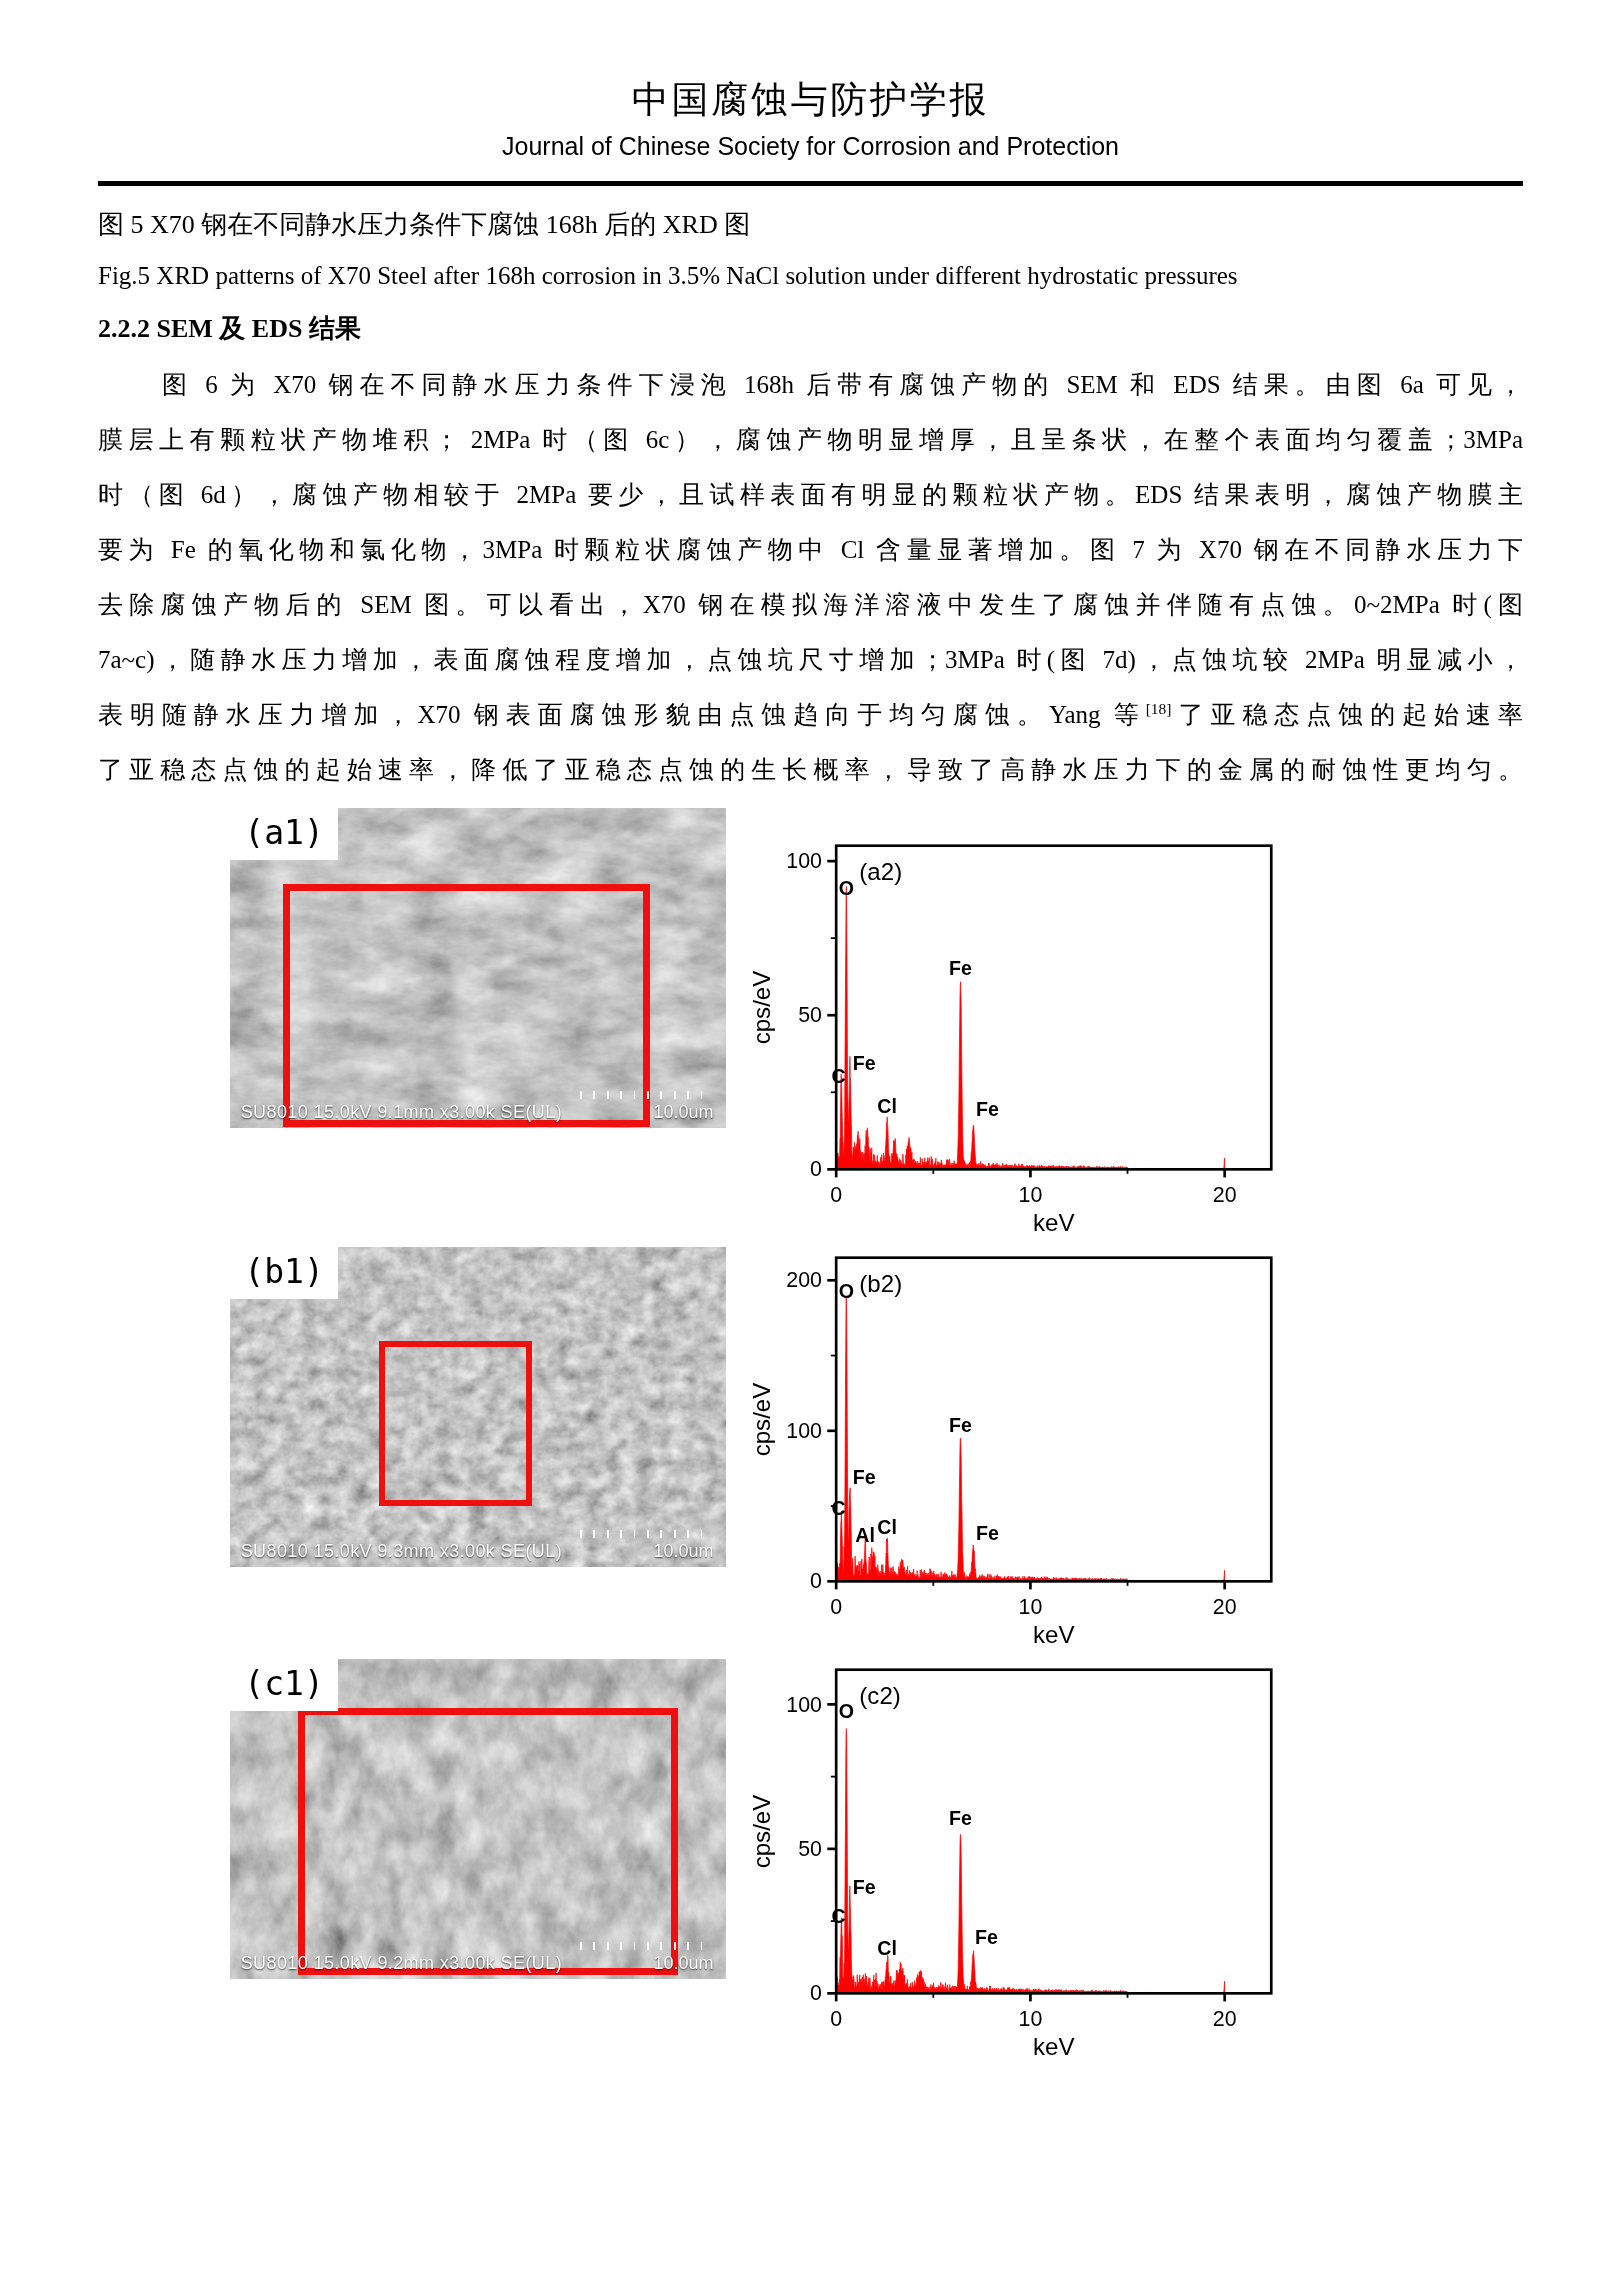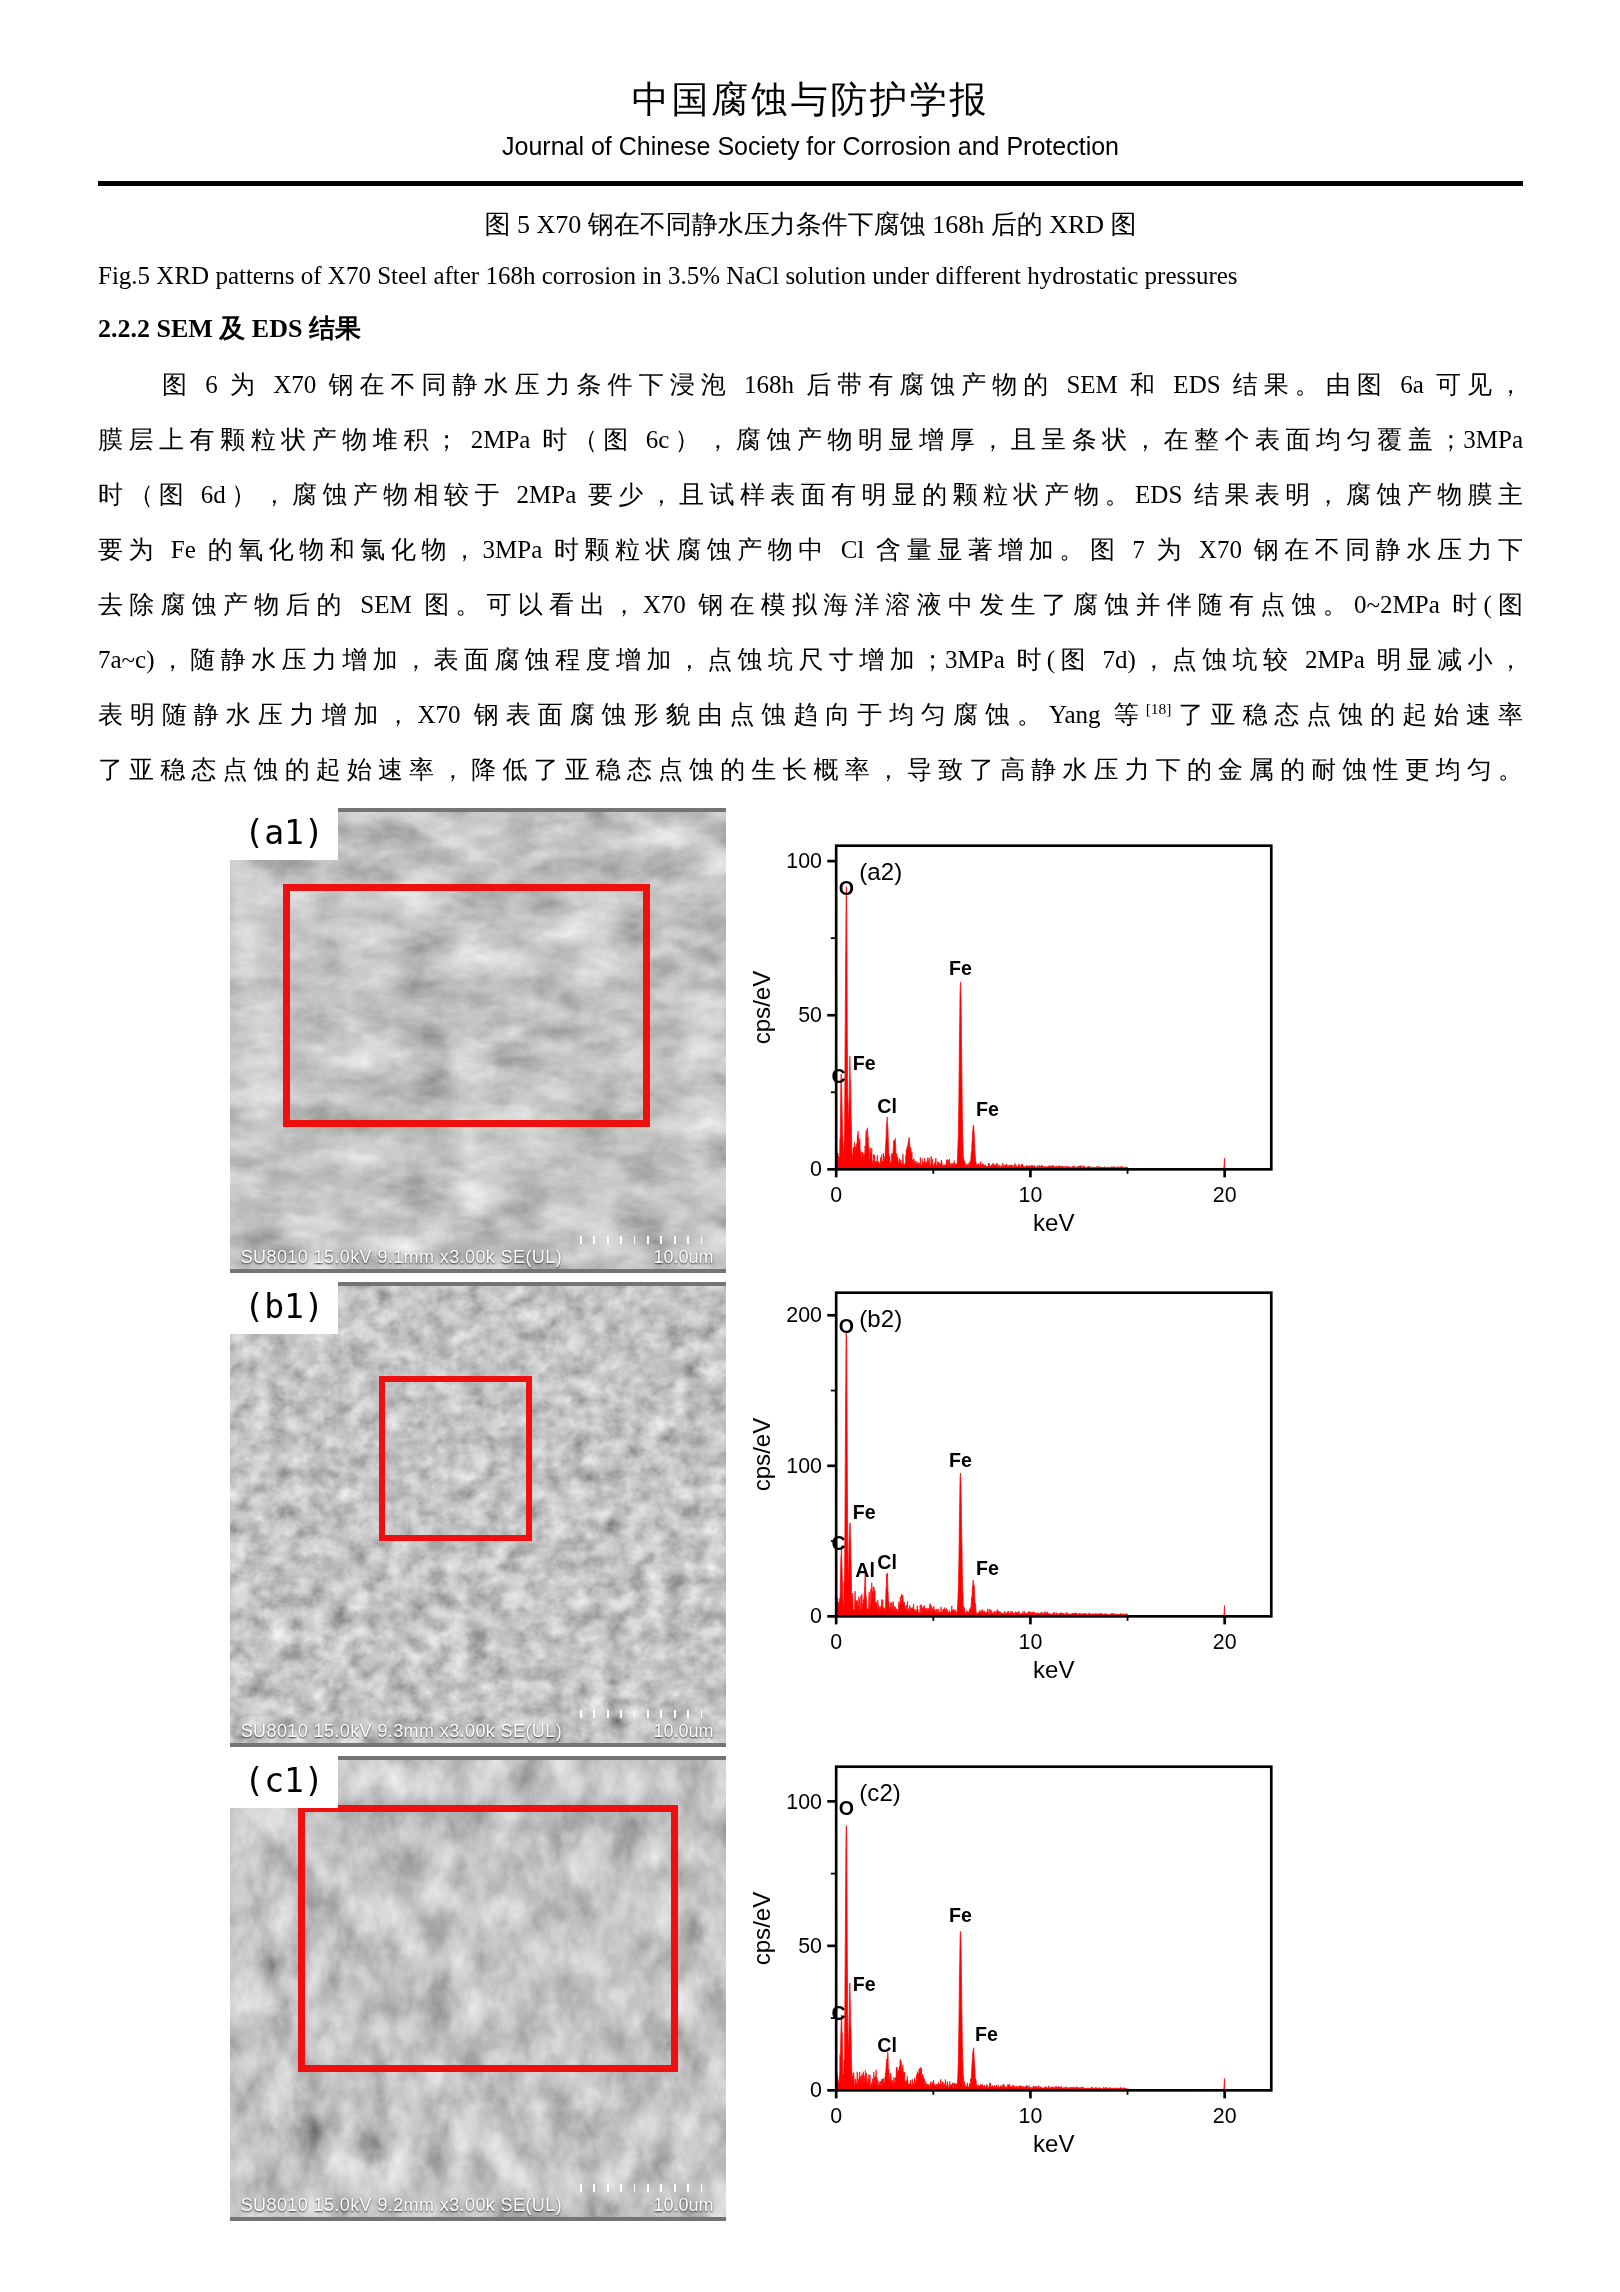--- a/index.html
+++ b/index.html
@@ -2,30 +2,30 @@
 <html style="font-size:14.3px"><head>
 <meta charset="utf-8">
 <style>
   html,body{margin:0;padding:0;background:#fff;}
   .page{width:1621px;height:2293px;background:#ffffff;color:#000;position:relative;
         box-sizing:border-box;padding:75px 98px 0;overflow:hidden;
         font-family:"Liberation Serif","DejaVu Serif",serif;}
   .j-cn{text-align:center;font-size:37px;letter-spacing:2.7px;font-weight:400;}
   .j-en{text-align:center;font-family:"Liberation Sans","DejaVu Sans",sans-serif;font-size:25px;margin-top:7.1px;}
   .rule{height:5.3px;background:#000;margin-top:19.6px;}
-  .cap-cn{text-align:center;font-size:26px;margin-top:21.4px;font-weight:400;}
+  .cap-cn{text-align:left;font-size:26px;margin-top:21.4px;font-weight:400;}
   .cap-en{text-align:left;font-size:25px;margin-top:19.6px;}
   .sec{font-size:26px;font-weight:bold;margin-top:21.4px;font-family:Liberation Serif, serif;}
   .para{margin-top:10.7px;}
   .line{font-size:25px;line-height:55px;height:55px;text-align:justify;text-align-last:justify;overflow:hidden;}
   .line.indent{text-indent:64px;}
   sup{font-size:0.62em;vertical-align:super;line-height:0;}
   .fig{margin-top:10.7px;margin-left:132px;}
   .frow{display:flex;align-items:flex-start;margin-bottom:9px;}
-  .sem{position:relative;width:496px;height:465px;background:#747474;overflow:hidden;flex:none;}
+  .sem{position:relative;width:496px;height:320px;background:#747474;overflow:hidden;flex:none;}
   .sem svg.tex{position:absolute;left:0;top:0;width:100%;height:100%;display:block;}
   .roi{position:absolute;box-sizing:border-box;}
   .sem-label{position:absolute;top:0;left:0;background:#fff;color:#000;
              font-family:"DejaVu Sans Mono","Liberation Mono",monospace;font-size:33px;
              padding:7.1px 14.3px 9px;line-height:1.1;}
   .sem-info{position:absolute;left:10.7px;bottom:4.5px;color:#fff;
             font-family:"Liberation Sans","DejaVu Sans",sans-serif;font-size:18px;
             text-shadow:0 0.9px 1.8px rgba(0,0,0,.75);letter-spacing:0.4px;}
   .sem-scale{position:absolute;right:12.5px;bottom:4.5px;color:#fff;
              font-family:"Liberation Sans","DejaVu Sans",sans-serif;font-size:18px;

